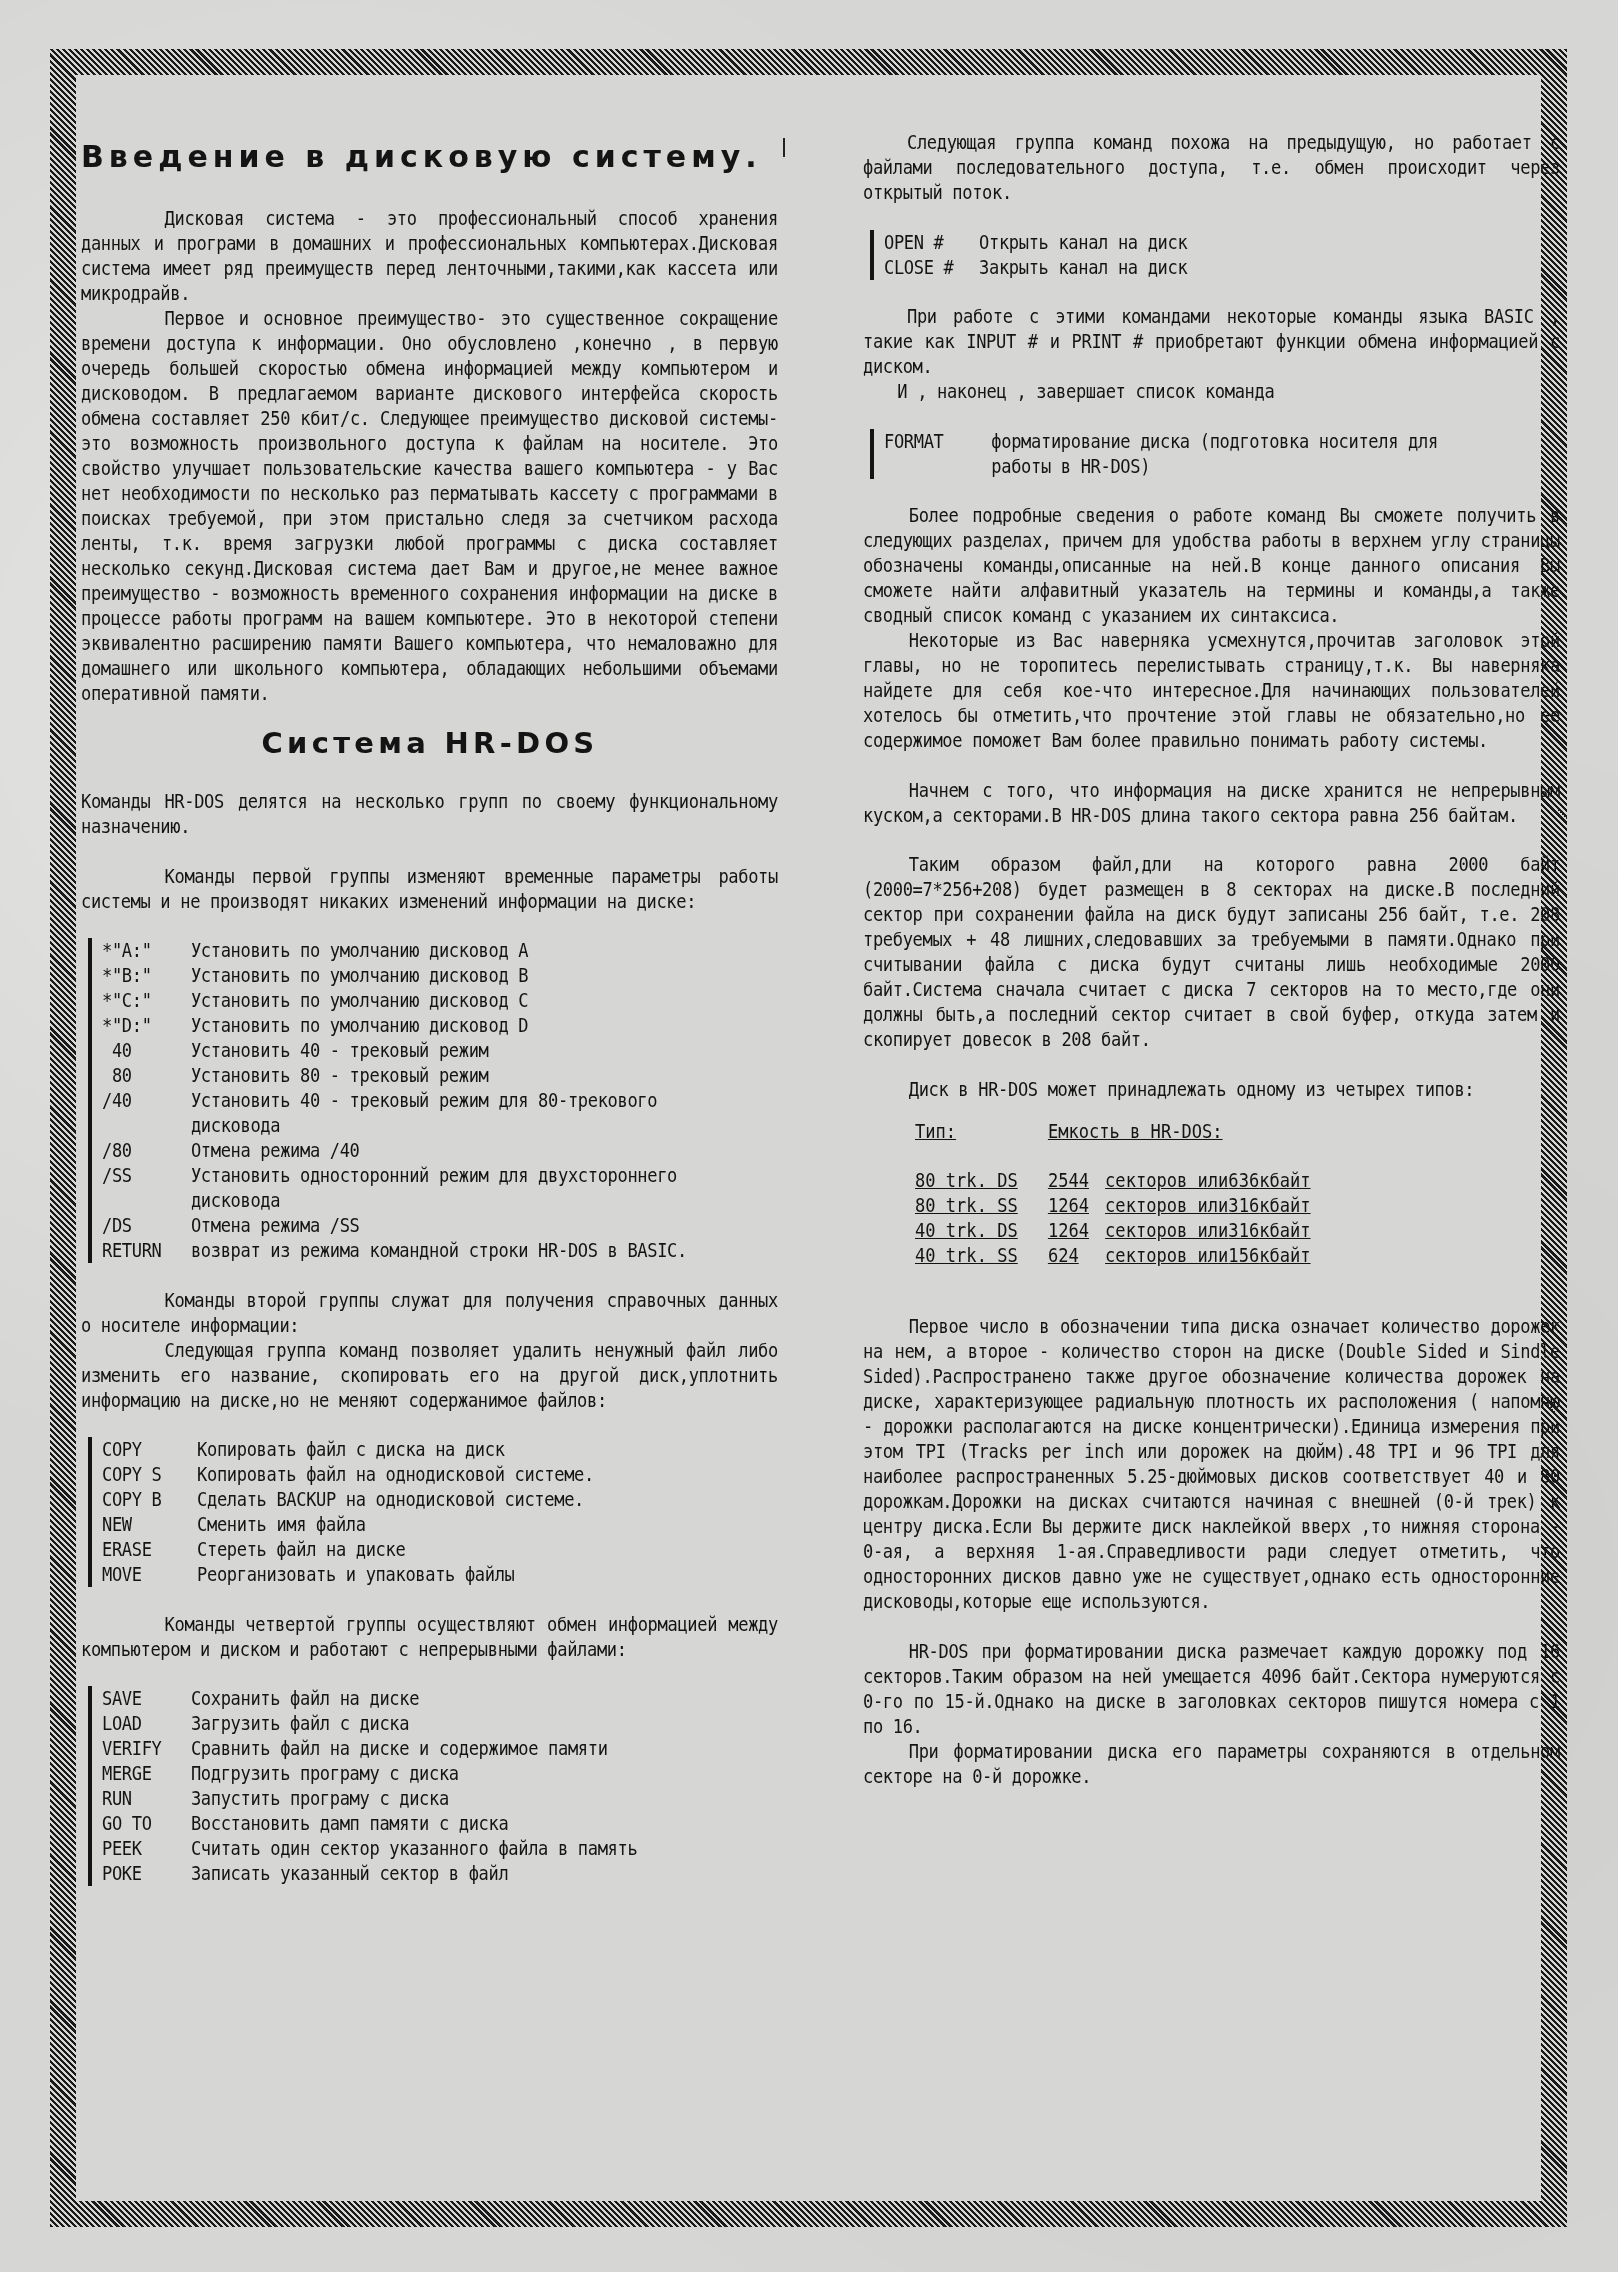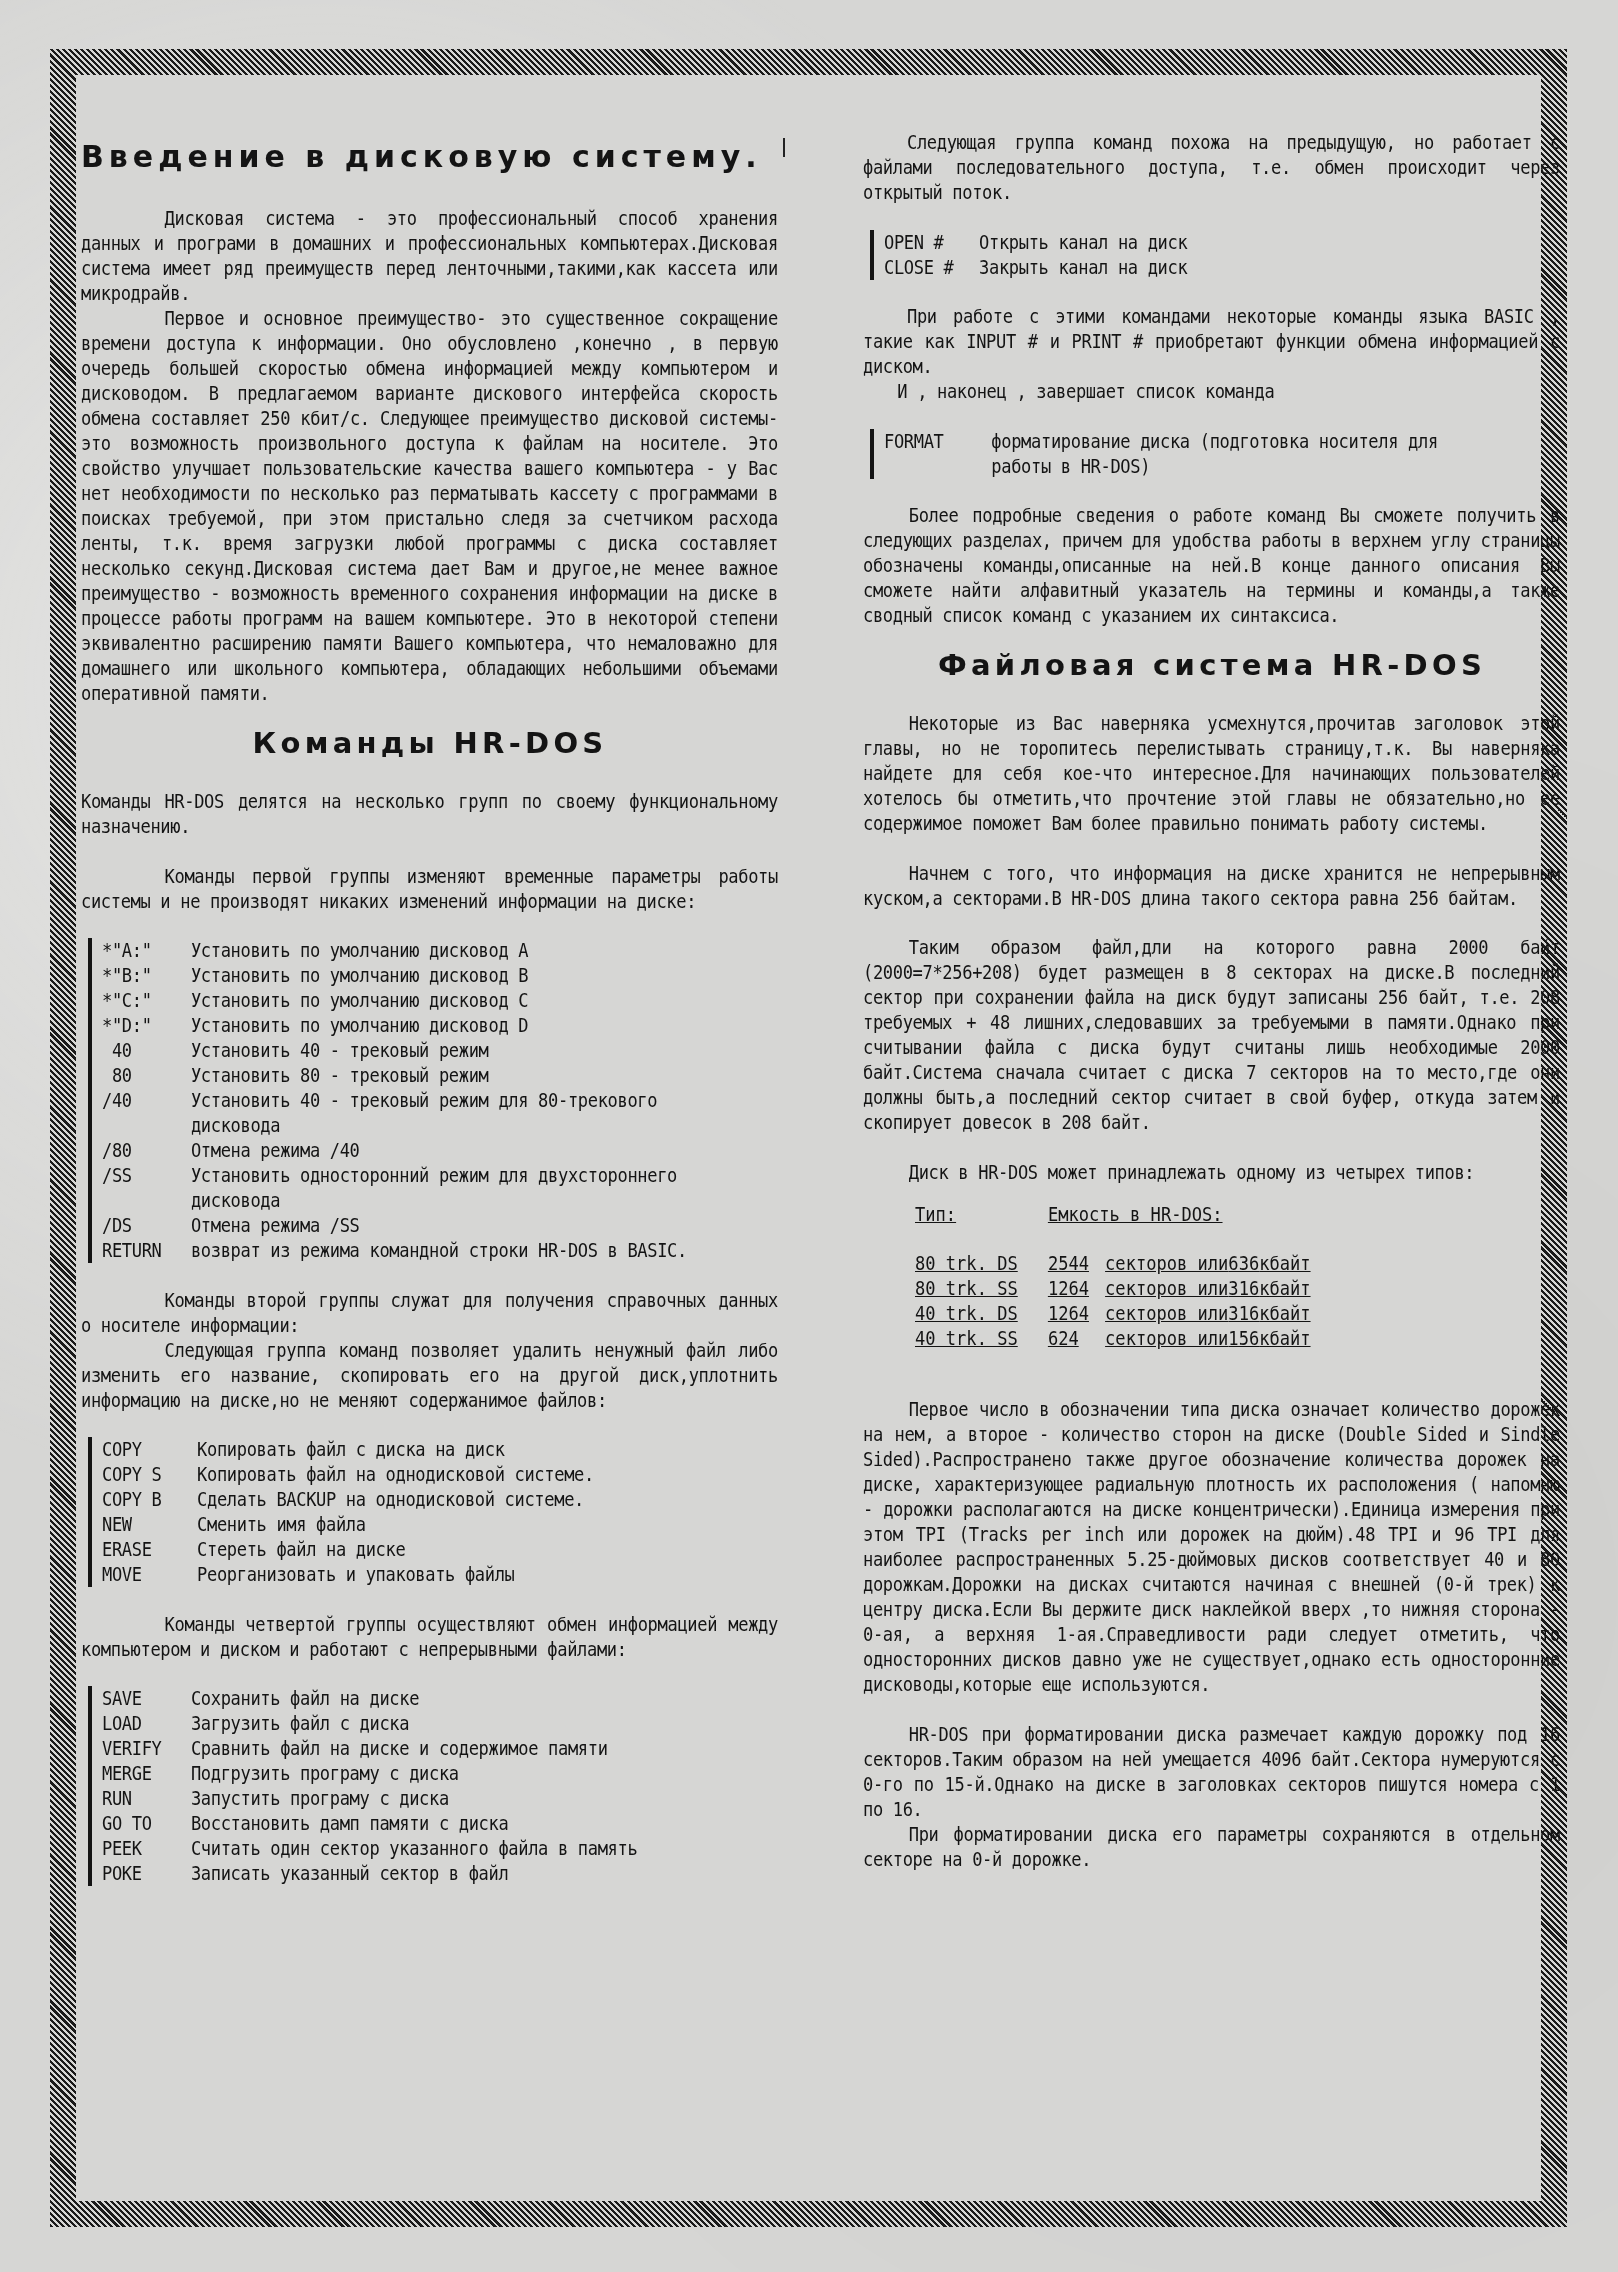--- a/index.html
+++ b/index.html
@@ -67,21 +67,21 @@
 <body>
 
 <div class="frame"></div>
 <div class="mark" style="left:783px;top:138px;"></div>
 
 <div class="col left">
   <h1 class="title main">Введение в дисковую систему.</h1>
   <p class="indent">Дисковая система - это профессиональный способ хранения данных и програми в домашних и профессиональных компьютерах.Дисковая система имеет ряд преимуществ перед ленточными,такими,как кассета или микродрайв.</p>
   <p class="indent">Первое и основное преимущество- это существенное сокращение времени доступа к информации. Оно обусловлено ,конечно , в первую очередь большей скоростью обмена информацией между компьютером и дисководом. В предлагаемом варианте дискового интерфейса скорость обмена составляет 250 кбит/с. Следующее преимущество дисковой системы-это возможность произвольного доступа к файлам на носителе. Это свойство улучшает пользовательские качества вашего компьютера - у Вас нет необходимости по несколько раз перматывать кассету с программами в поисках требуемой, при этом пристально следя за счетчиком расхода ленты, т.к. время загрузки любой программы с диска составляет несколько секунд.Дисковая система дает Вам и другое,не менее важное преимущество - возможность временного сохранения информации на диске в процессе работы программ на вашем компьютере. Это в некоторой степени эквивалентно расширению памяти Вашего компьютера, что немаловажно для домашнего или школьного компьютера, обладающих небольшими объемами оперативной памяти.</p>
 
-  <h2 class="title center">Команды HR-DOS</h2>
+  <h2 class="title center">Система HR-DOS</h2>
   <p>Команды HR-DOS делятся на несколько групп по своему функциональному назначению.</p>
   <p class="indent gap">Команды первой группы изменяют временные параметры работы системы и не производят никаких изменений информации на диске:</p>
 
   <div class="cmdblock w1">
       <div class="cmdrow">
         <span class="cmd">*"A:"</span>
         <span class="desc">Установить по умолчанию дисковод A</span>
       </div>
       <div class="cmdrow">
         <span class="cmd">*"B:"</span>
@@ -209,21 +209,20 @@
   <p style="text-indent:39px">И , наконец , завершает список команда</p>
   <div class="cmdblock w6">
       <div class="cmdrow">
         <span class="cmd">FORMAT</span>
         <span class="desc">форматирование диска (подготовка носителя для работы в HR-DOS)</span>
       </div>
     </div>
 
   <p class="indent" style="text-indent:52px">Более подробные сведения о работе команд Вы сможете получить в следующих разделах, причем для удобства работы в верхнем углу страницы обозначены команды,описанные на ней.В конце данного описания Вы сможете найти алфавитный указатель на термины и команды,а также сводный список команд с указанием их синтаксиса.</p>
 
-  <h2 class="title center">Файловая система HR-DOS</h2>
   <p class="indent" style="text-indent:52px">Некоторые из Вас наверняка усмехнутся,прочитав заголовок этой главы, но не торопитесь перелистывать страницу,т.к. Вы наверняка найдете для себя кое-что интересное.Для начинающих пользователей хотелось бы отметить,что прочтение этой главы не обязательно,но ее содержимое поможет Вам более правильно понимать работу системы.</p>
   <p class="indent gap" style="text-indent:52px">Начнем с того, что информация на диске хранится не непрерывным куском,а секторами.В HR-DOS длина такого сектора равна 256 байтам.</p>
   <p class="indent gap" style="text-indent:52px">Таким образом файл,дли на которого равна 2000 байт (2000=7*256+208) будет размещен в 8 секторах на диске.В последний сектор при сохранении файла на диск будут записаны 256 байт, т.е. 208 требуемых + 48 лишних,следовавших за требуемыми в памяти.Однако при считывании файла с диска будут считаны лишь необходимые 2000 байт.Система сначала считает с диска 7 секторов на то место,где они должны быть,а последний сектор считает в свой буфер, откуда затем и скопирует довесок в 208 байт.</p>
 
   <p class="gap" style="padding-left:52px; width:720px">Диск в HR-DOS может принадлежать одному из четырех типов:</p>
 
   <div class="disktable">
     <div class="hdr">
       <span class="t">Тип:</span>
       <span>Емкость в HR-DOS:</span>

